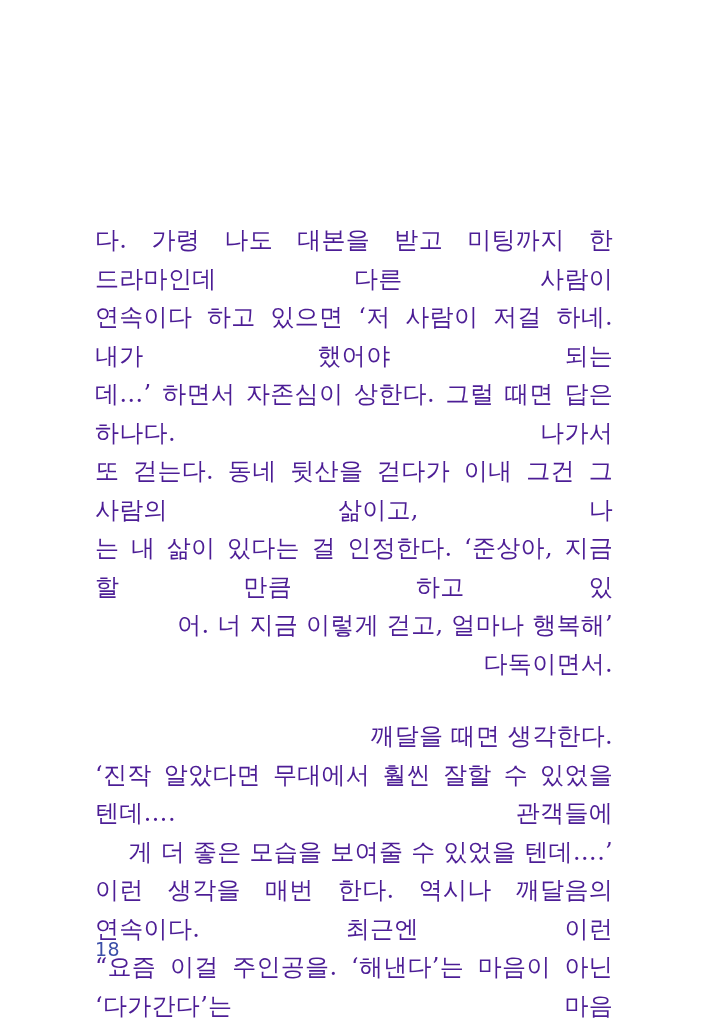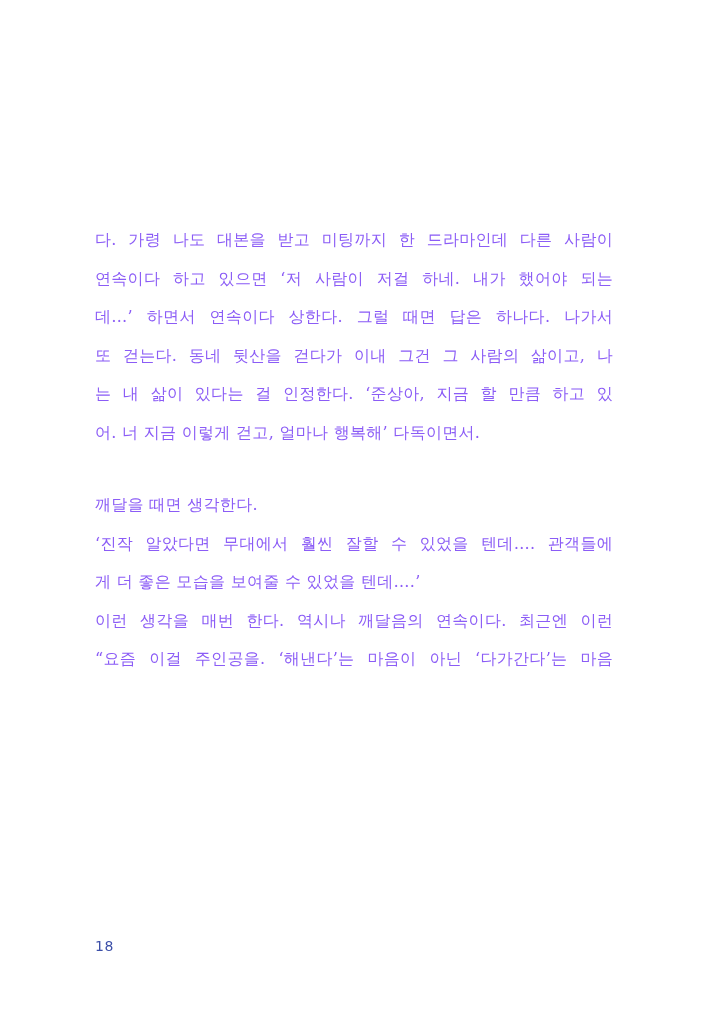--- a/index.html
+++ b/index.html
@@ -13,58 +13,58 @@
   .book-page {
     position: absolute;
     inset: 0;
     background: #ffffff;
   }
   .textblock {
     position: absolute;
     left: 95px;
     top: 221px;
     width: 518px;
-    color: #8b5cf6;
-    font-size: 16px;
+    color: #4c1d95;
+    font-size: 24px;
     line-height: 38.5px;
     letter-spacing: 0.3px;
   }
   .line {
     margin: 0;
-    text-align: left;
+    text-align: right;
     white-space: normal;
     word-break: keep-all;
   }
   .line.just {
     text-align: justify;
     text-align-last: justify;
   }
   .para-gap {
     height: 34px;
   }
   .pagenum {
     position: absolute;
     left: 95px;
     top: 938px;
     font-family: "DejaVu Sans", "Liberation Sans", sans-serif;
-    font-size: 14px;
+    font-size: 19px;
     font-weight: 500;
     letter-spacing: 0.5px;
     color: #3c4fa8;
   }
 </style>
 </head>
 <body>
 
 <div class="book-page">
 
   <div class="textblock">
     <p class="line just">다. 가령 나도 대본을 받고 미팅까지 한 드라마인데 다른 사람이</p>
     <p class="line just">연속이다 하고 있으면 ‘저 사람이 저걸 하네. 내가 했어야 되는</p>
-    <p class="line just">데…’ 하면서 연속이다 상한다. 그럴 때면 답은 하나다. 나가서</p>
+    <p class="line just">데…’ 하면서 자존심이 상한다. 그럴 때면 답은 하나다. 나가서</p>
     <p class="line just">또 걷는다. 동네 뒷산을 걷다가 이내 그건 그 사람의 삶이고, 나</p>
     <p class="line just">는 내 삶이 있다는 걸 인정한다. ‘준상아, 지금 할 만큼 하고 있</p>
     <p class="line">어. 너 지금 이렇게 걷고, 얼마나 행복해’ 다독이면서.</p>
 
     <div class="para-gap"></div>
 
     <p class="line">깨달을 때면 생각한다.</p>
     <p class="line just">‘진작 알았다면 무대에서 훨씬 잘할 수 있었을 텐데…. 관객들에</p>
     <p class="line">게 더 좋은 모습을 보여줄 수 있었을 텐데….’</p>
     <p class="line just">이런 생각을 매번 한다. 역시나 깨달음의 연속이다. 최근엔 이런</p>

